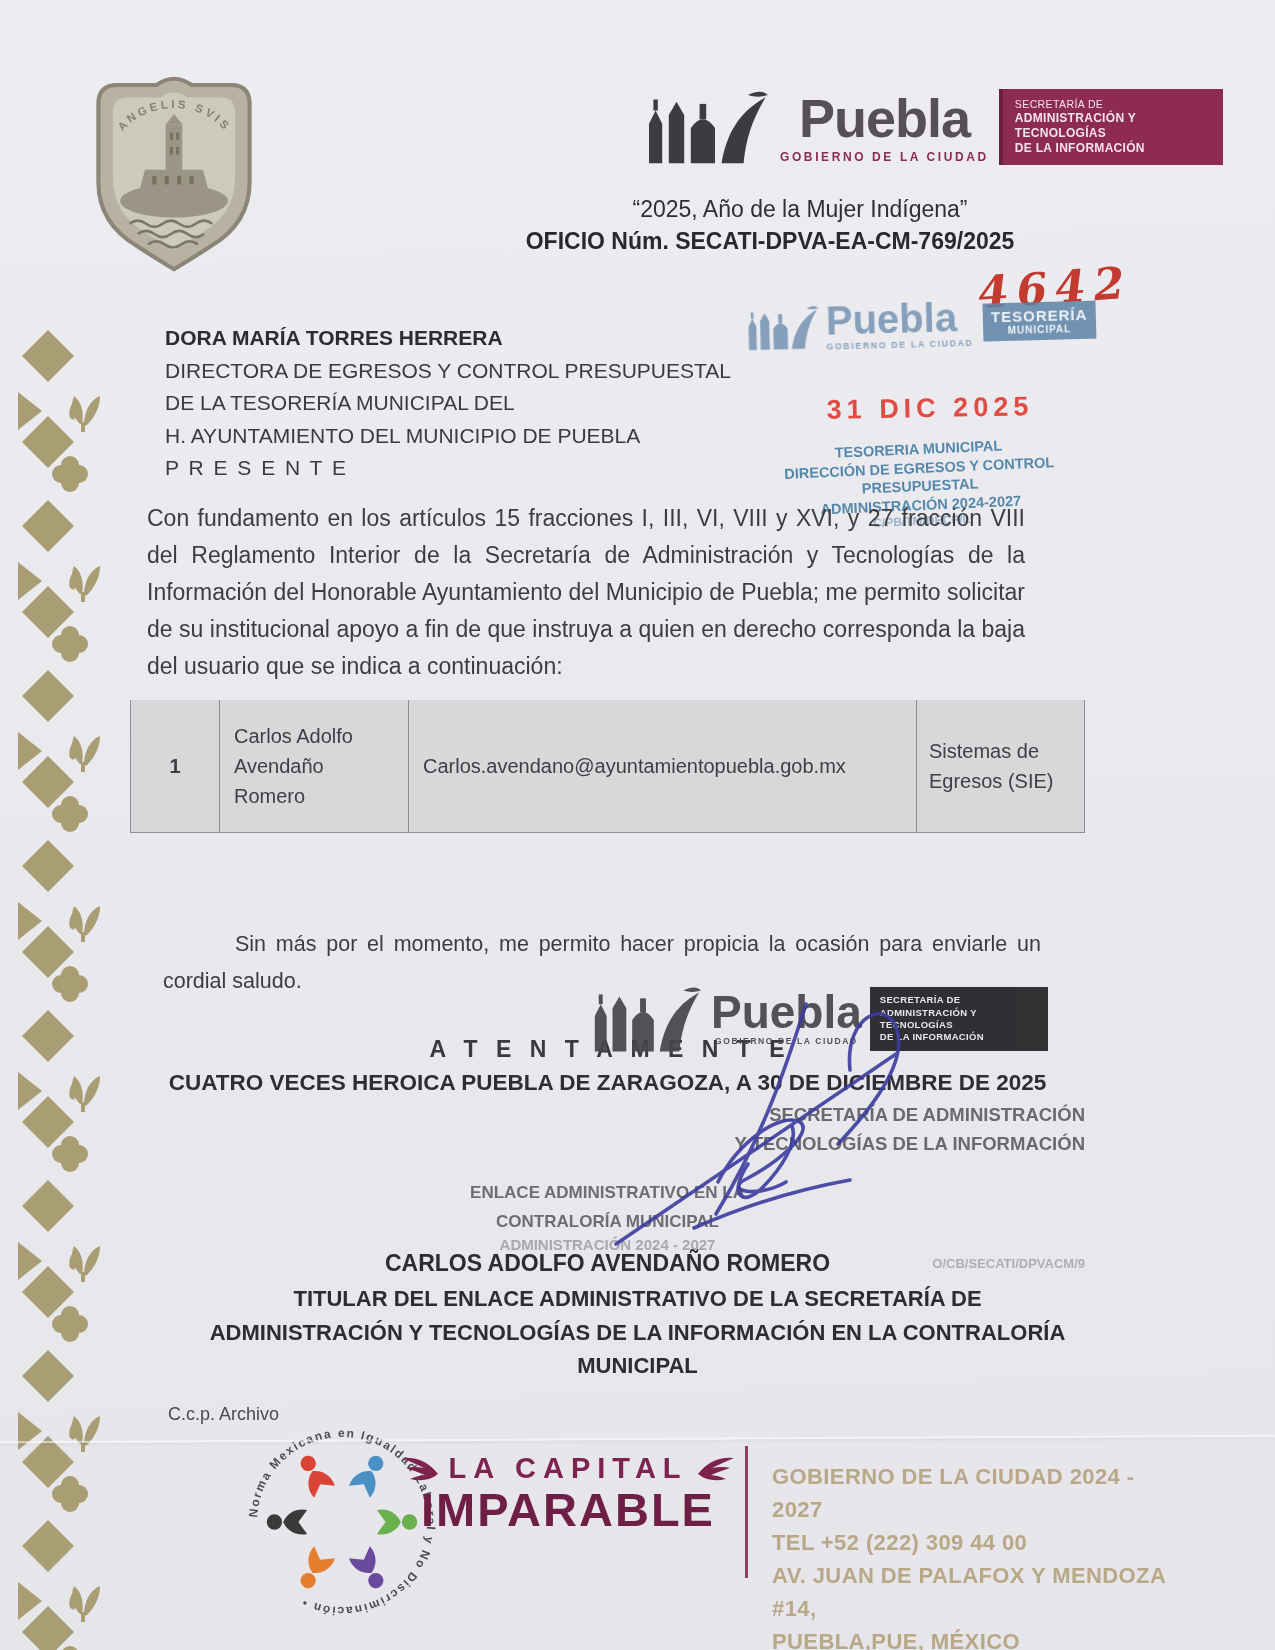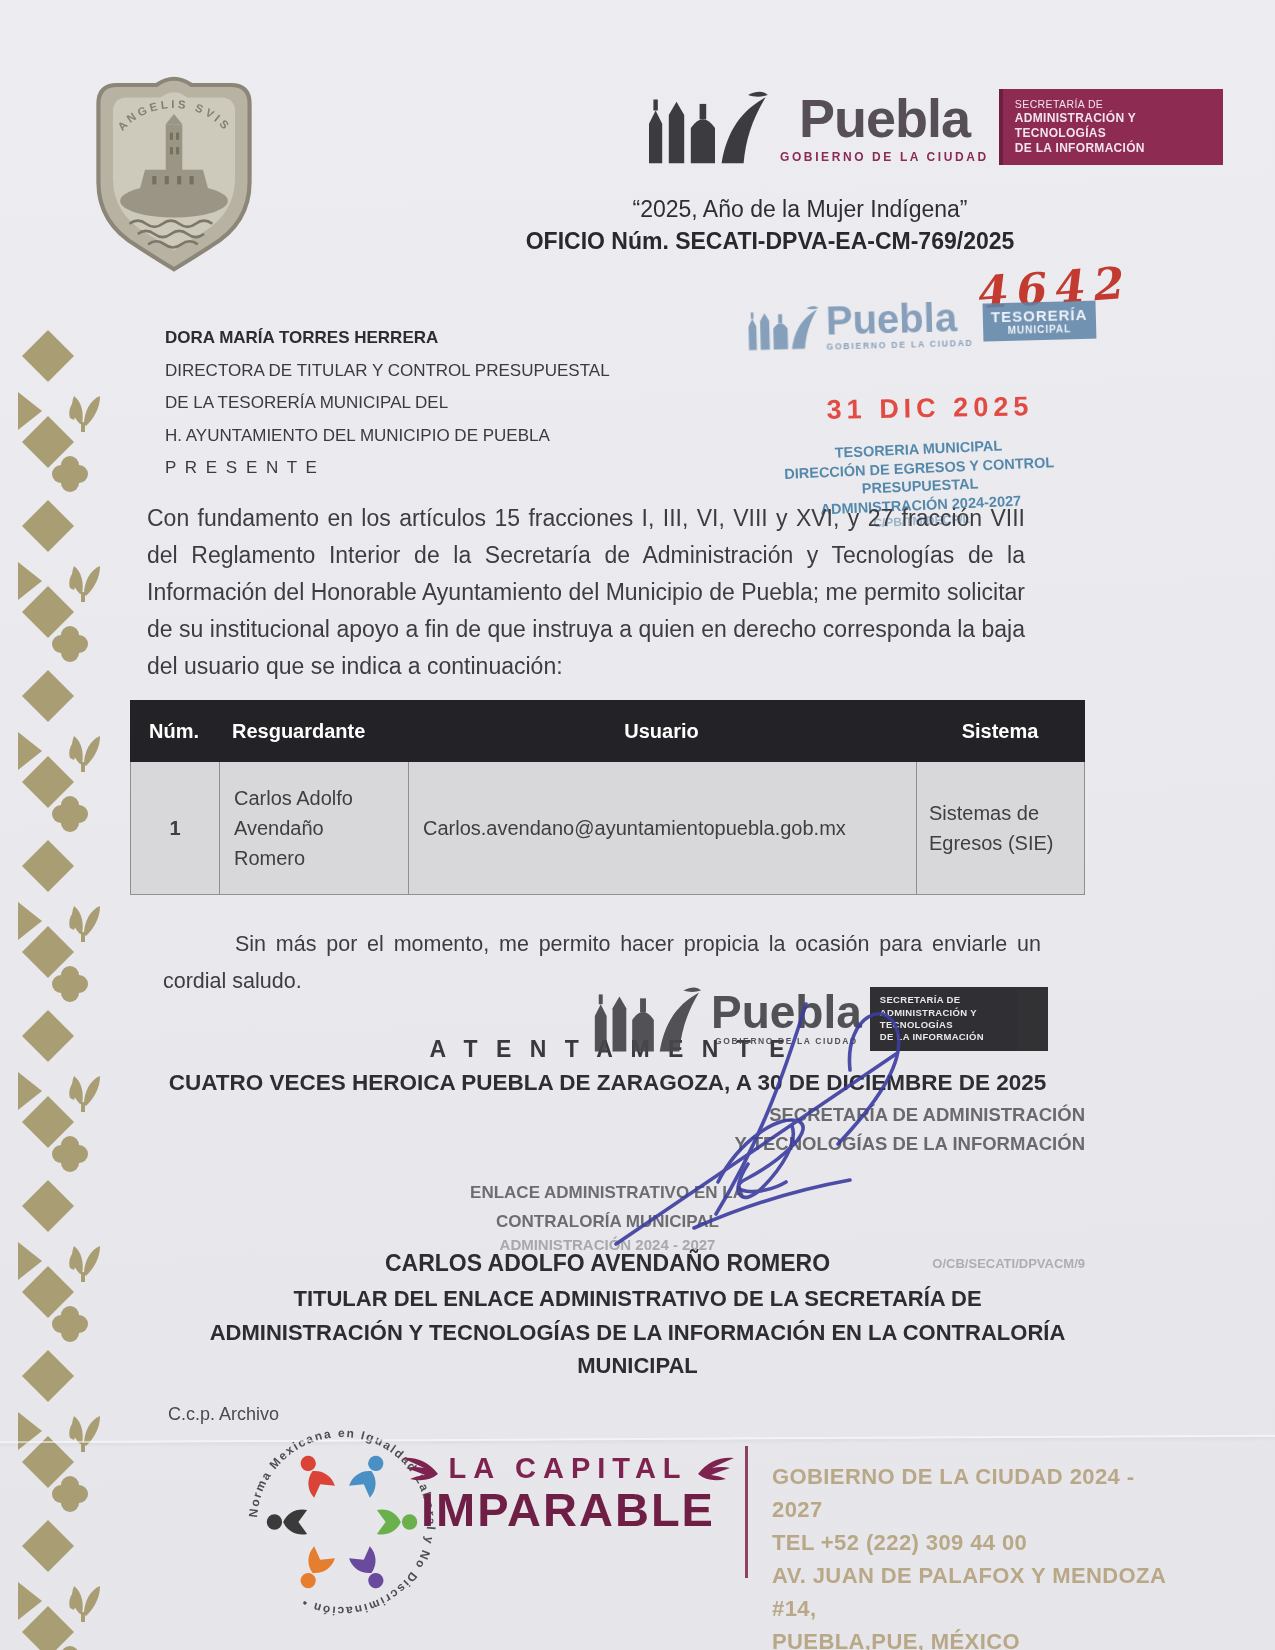--- a/index.html
+++ b/index.html
@@ -29,21 +29,21 @@
   .rstamp .sub{font-size:8.5px;font-weight:bold;color:#7593b2;letter-spacing:1.8px;margin-top:3px;text-align:center;}
   .rstamp .obox{background:#5d83a8;color:#eef4fa;text-align:center;padding:5px 8px;margin-left:4px;}
   .rstamp .obox .o1{font-size:15px;font-weight:bold;letter-spacing:1px;}
   .rstamp .obox .o2{font-size:10px;font-weight:bold;letter-spacing:1px;}
   .rdate{left:800px;top:393px;width:260px;text-align:center;font-size:27px;font-weight:bold;
          color:#e14b43;letter-spacing:5px;transform:rotate(-1deg);}
   .rdept{left:740px;top:440px;width:360px;text-align:center;color:#4d84a8;font-weight:bold;
          font-size:14.5px;line-height:1.28;transform:rotate(-2.5deg);opacity:.95;}
   .rdept .code{font-size:12px;opacity:.55;}
   
-  .recipient{left:165px;top:322px;width:600px;font-size:17px;line-height:32.5px;color:#3a3a3f;}
+  .recipient{left:165px;top:322px;width:600px;font-size:21px;line-height:32.5px;color:#3a3a3f;}
   .recipient .name{font-weight:bold;color:#2c2c31;}
   .recipient .presente{letter-spacing:2px;}
   
   .para{left:147px;top:500px;width:878px;font-size:23px;line-height:37px;text-align:justify;color:#3c3c41;}
   .closing{left:163px;top:926px;width:878px;font-size:21.5px;line-height:37px;text-align:justify;
            text-indent:72px;color:#3c3c41;}
   
   .utable{left:130px;top:700px;width:955px;}
   .thead,.trow{display:grid;grid-template-columns:88px 190px 507px 170px;}
   .thead{background:#232226;color:#fff;height:62px;align-items:center;font-size:20px;font-weight:bold;}
@@ -213,35 +213,29 @@
   <div class="abs rdept">
     <div>TESORERIA MUNICIPAL</div>
     <div>DIRECCIÓN DE EGRESOS Y CONTROL</div>
     <div>PRESUPUESTAL</div>
     <div>ADMINISTRACIÓN 2024-2027</div>
     <div class="code">C/PB/TM/DECP/L</div>
   </div>
 
   <div class="abs recipient">
     <div class="name">DORA MARÍA TORRES HERRERA</div>
-    <div>DIRECTORA DE TITULAR Y CONTROL PRESUPUESTAL</div>
+    <div>DIRECTORA DE EGRESOS Y CONTROL PRESUPUESTAL</div>
     <div>DE LA TESORERÍA MUNICIPAL DEL</div>
     <div>H. AYUNTAMIENTO DEL MUNICIPIO DE PUEBLA</div>
     <div class="presente">P R E S E N T E</div>
   </div>
 
   <div class="abs para">Con fundamento en los artículos 15 fracciones I, III, VI, VIII y XVI, y 27 fracción VIII del Reglamento Interior de la Secretaría de Administración y Tecnologías de la Información del Honorable Ayuntamiento del Municipio de Puebla; me permito solicitar de su institucional apoyo a fin de que instruya a quien en derecho corresponda la baja del usuario que se indica a continuación:</div>
 
   <div class="abs utable">
-    <div class="thead">
-      <div class="c-num">Núm.</div>
-      <div class="c-res">Resguardante</div>
-      <div class="c-usr">Usuario</div>
-      <div class="c-sys">Sistema</div>
-    </div>
     <div class="trow">
       <div class="c-num">1</div>
       <div class="c-res">Carlos Adolfo Avendaño Romero</div>
       <div class="c-usr">Carlos.avendano@ayuntamientopuebla.gob.mx</div>
       <div class="c-sys">Sistemas de Egresos (SIE)</div>
     </div>
   </div>
 
   <div class="abs closing">Sin más por el momento, me permito hacer propicia la ocasión para enviarle un cordial saludo.</div>
 

